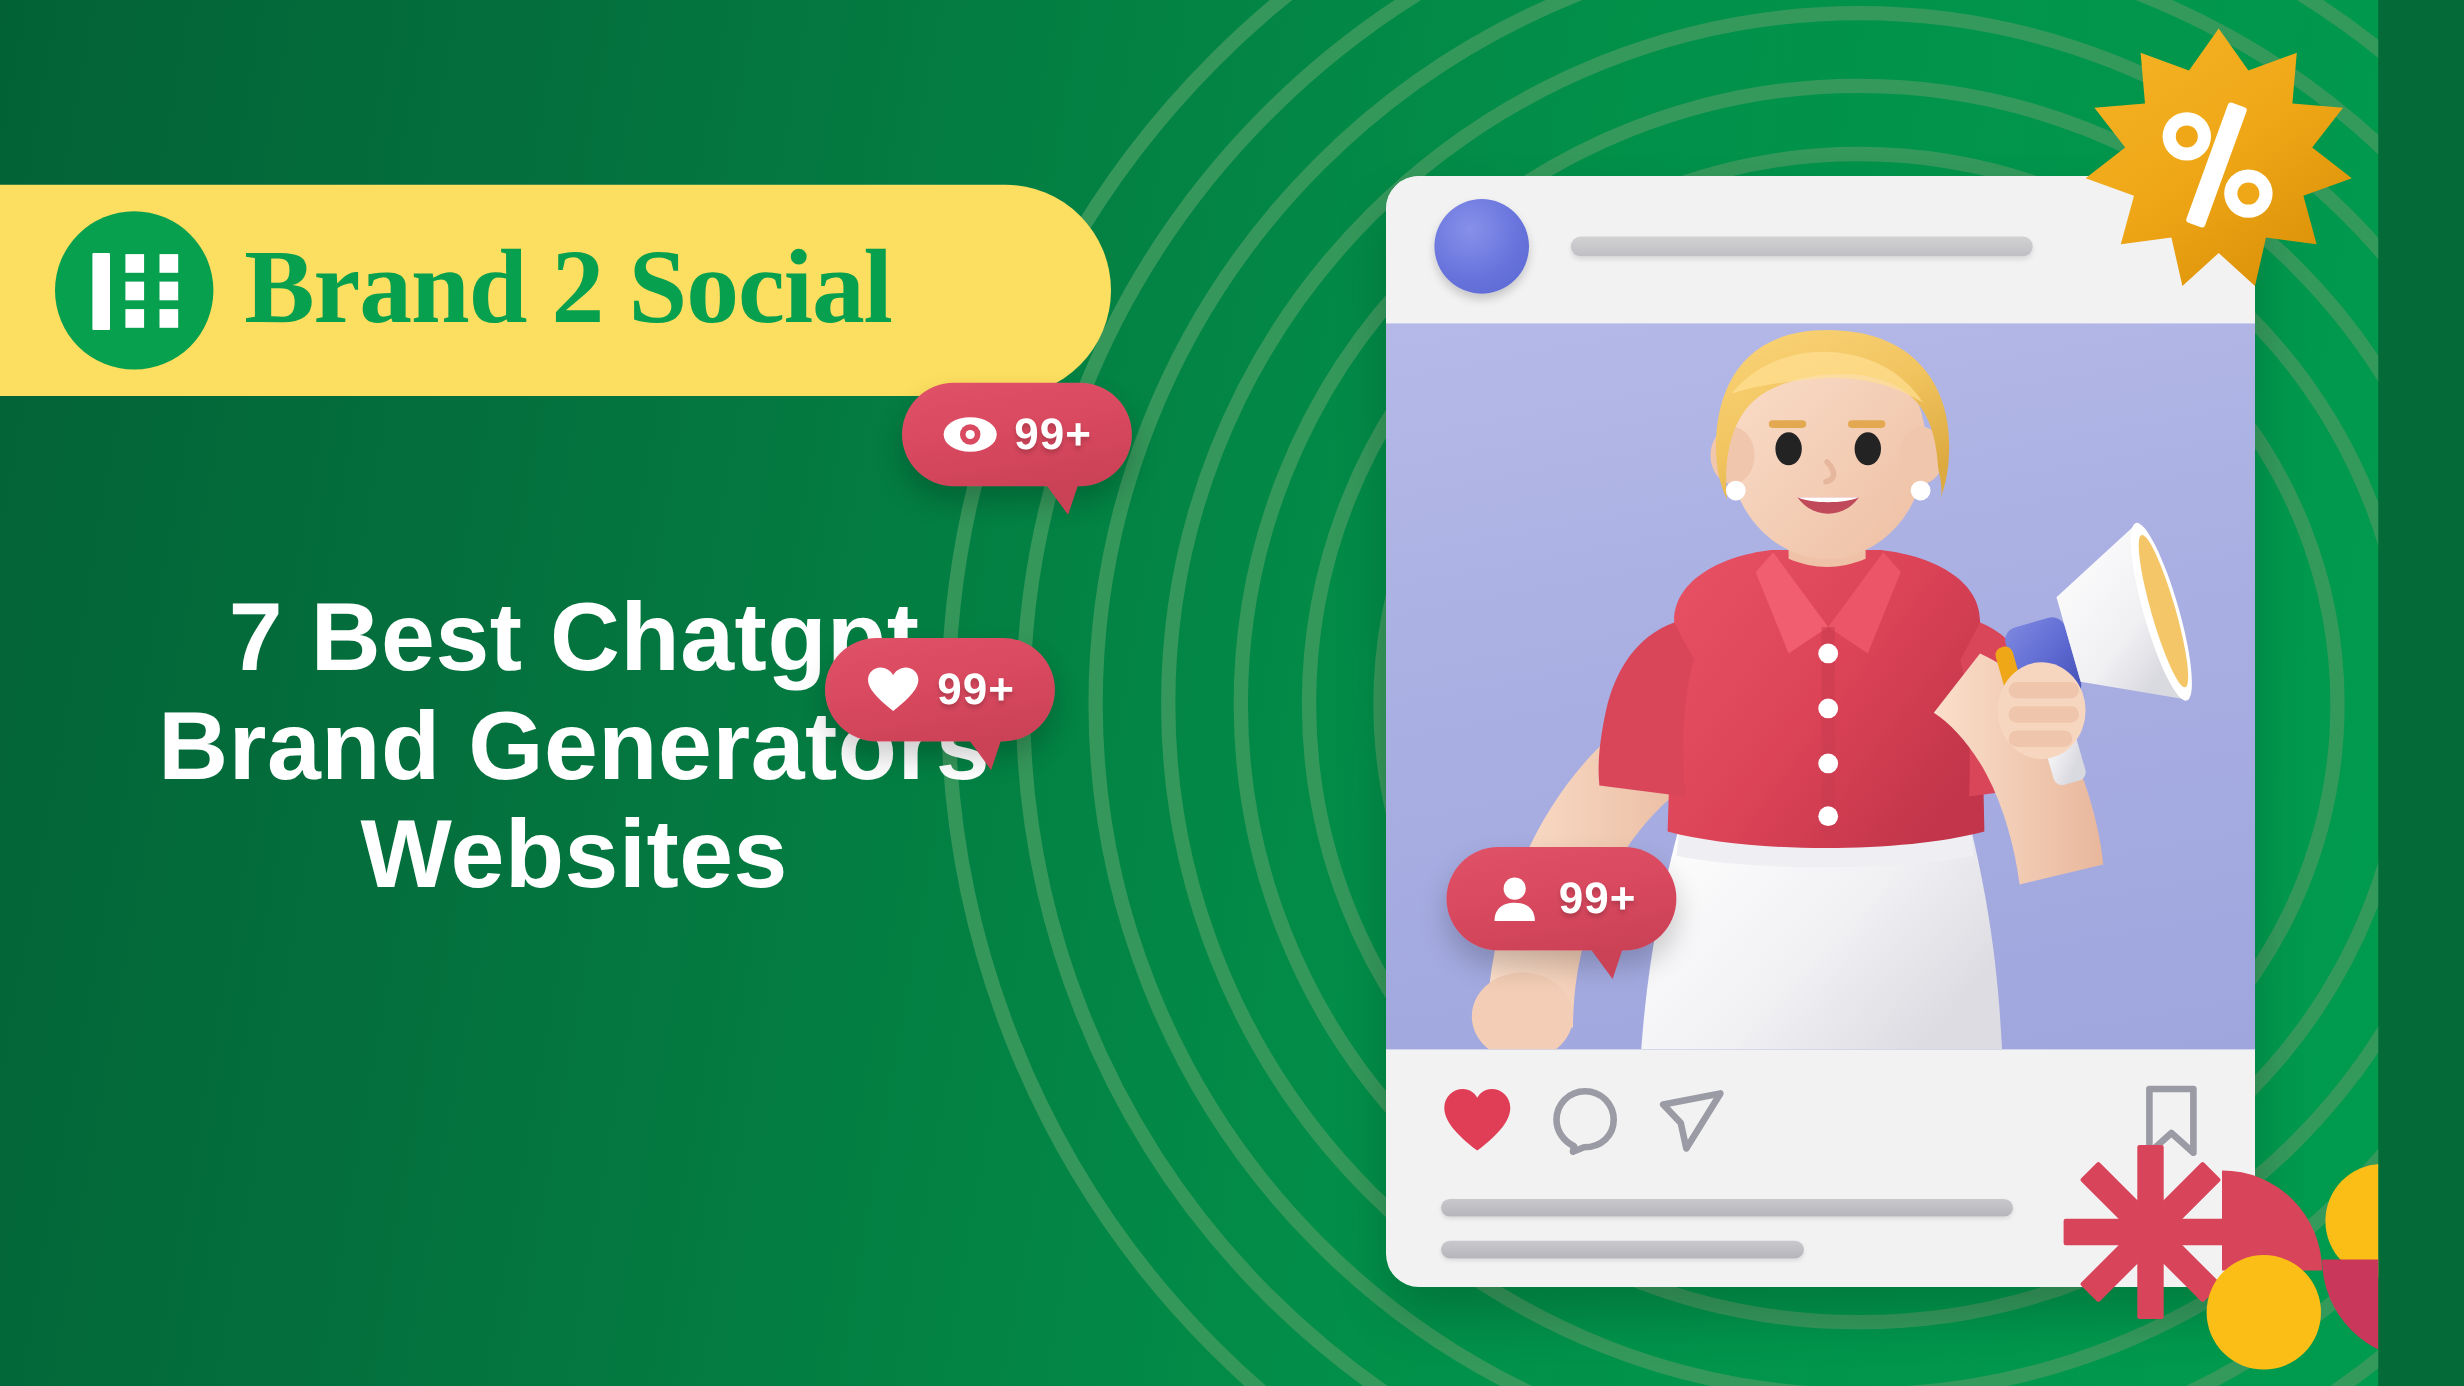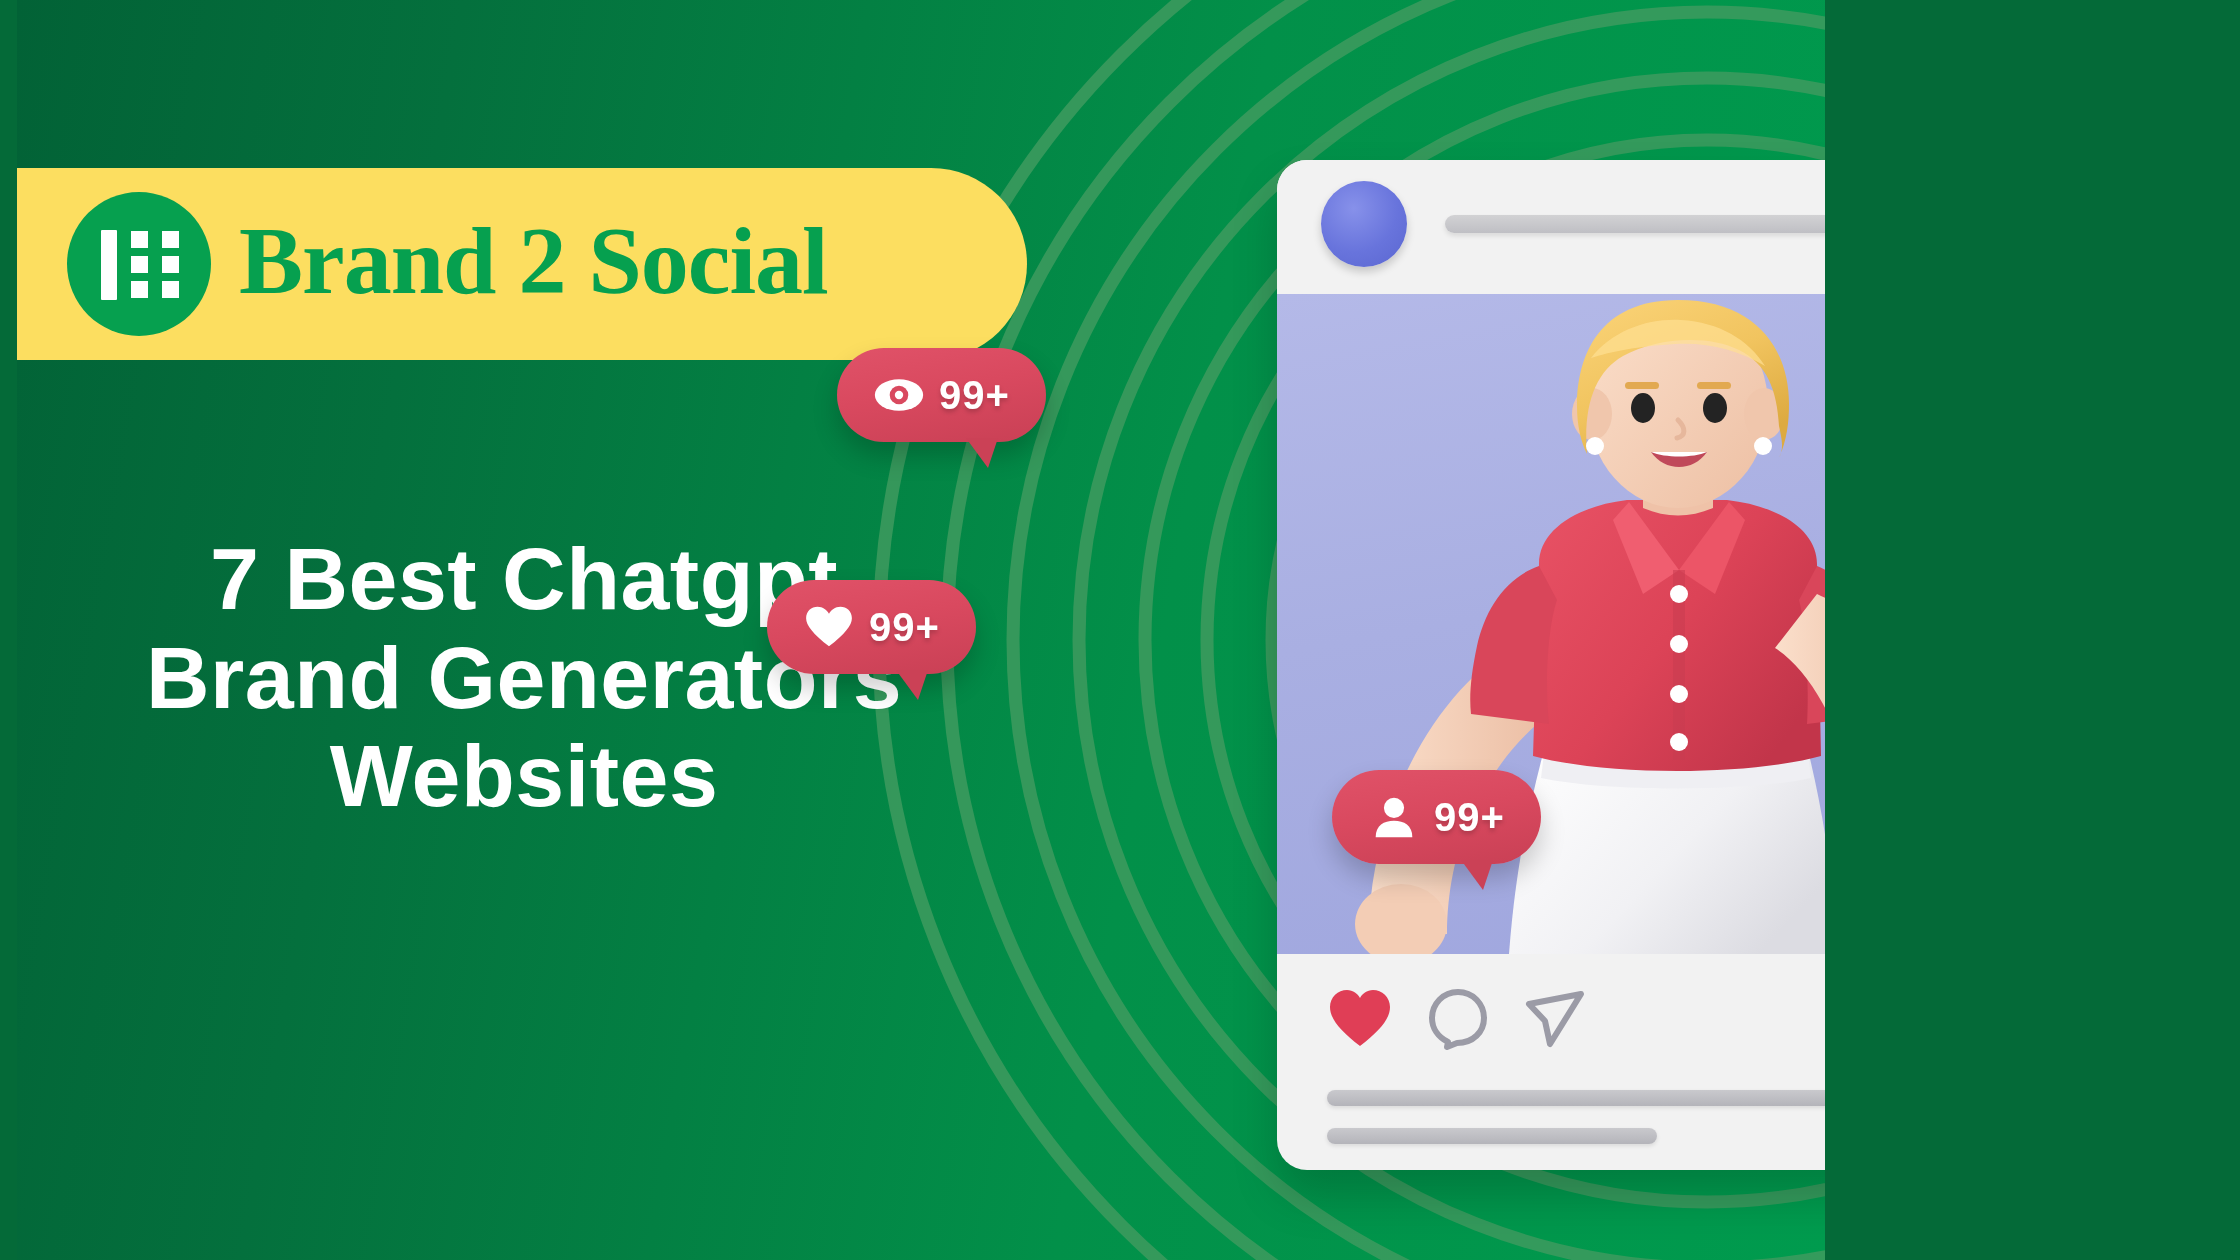--- a/index.html
+++ b/index.html
@@ -6,25 +6,24 @@
   * { box-sizing: border-box; margin: 0; padding: 0; }
   html, body { width: 2240px; height: 1260px; overflow: hidden; }
   body {
     font-family: "Liberation Sans", sans-serif;
     background: #046A38;
   }
 
   
   .banner {
     position: relative;
-    width: 1808px;
+    width: 2162px;
     height: 1260px;
     overflow: hidden;
     background: linear-gradient(100deg, #026236 0%, #04703D 22%, #029049 62%, #009B4E 100%);
-    margin-left: 17px;
   }
 
   
   .arcs {
     position: absolute;
     left: 0; top: 0;
     width: 2240px; height: 1260px;
     pointer-events: none;
   }
 
@@ -83,21 +82,21 @@
     line-height: 1;
     color: #06A04F;
     letter-spacing: -1px;
     white-space: nowrap;
     padding-bottom: 6px;
   }
 
   
   .headline {
     position: absolute;
-    left: 2px;
+    left: 17px;
     top: 530px;
     width: 1010px;
     text-align: center;
     color: #ffffff;
     font-family: "Liberation Sans", sans-serif;
     font-weight: 700;
     font-size: 88px;
     line-height: 1.12;
     letter-spacing: 0.5px;
   }

